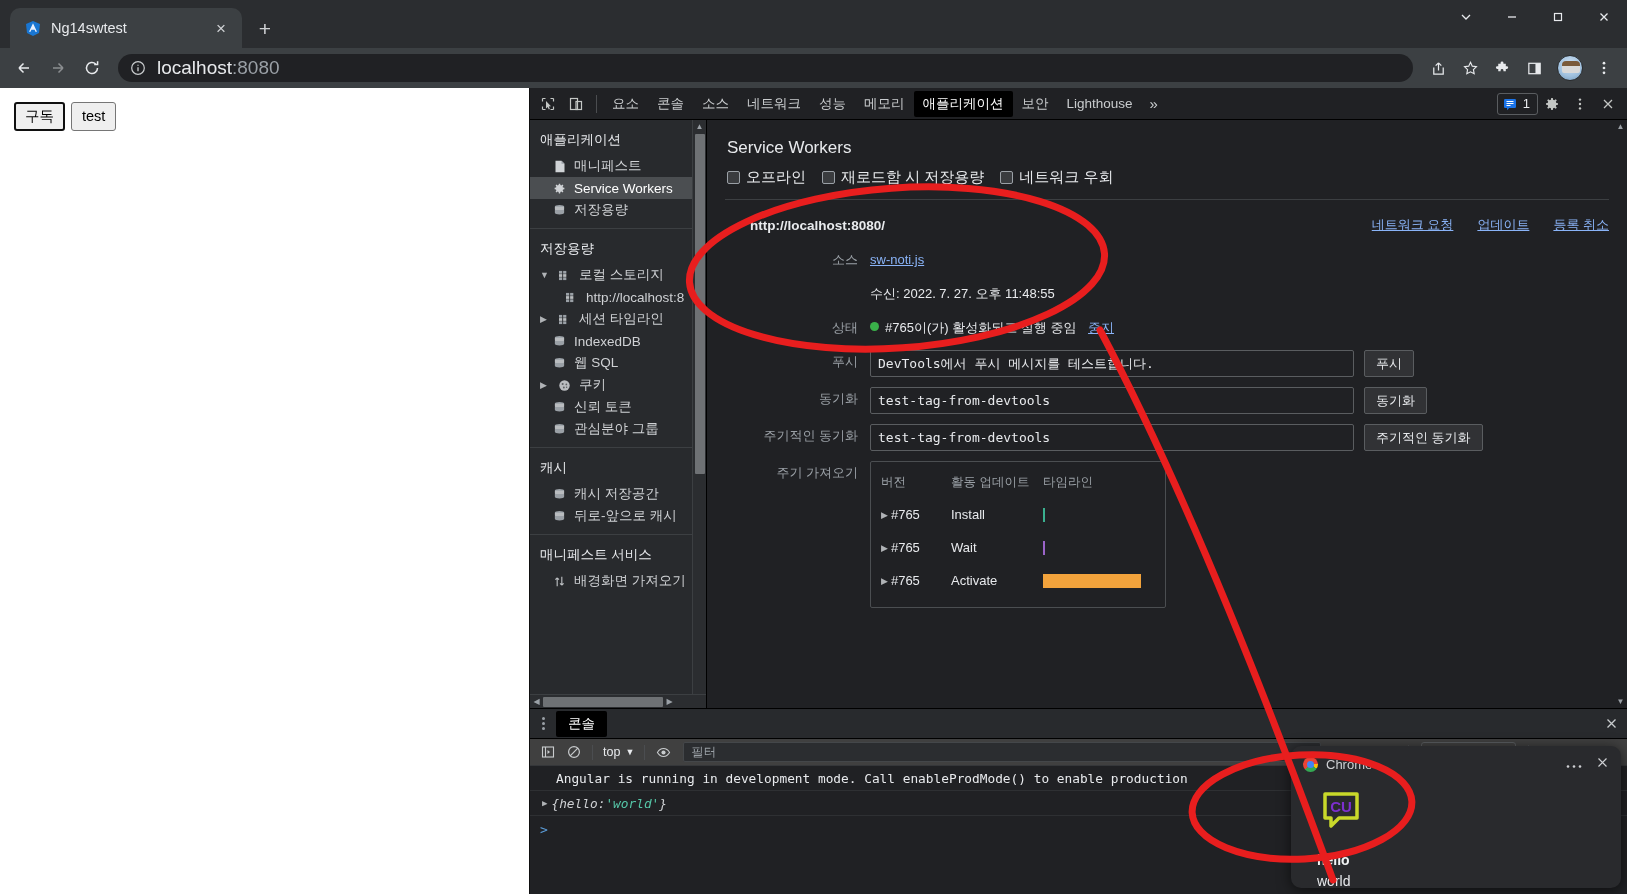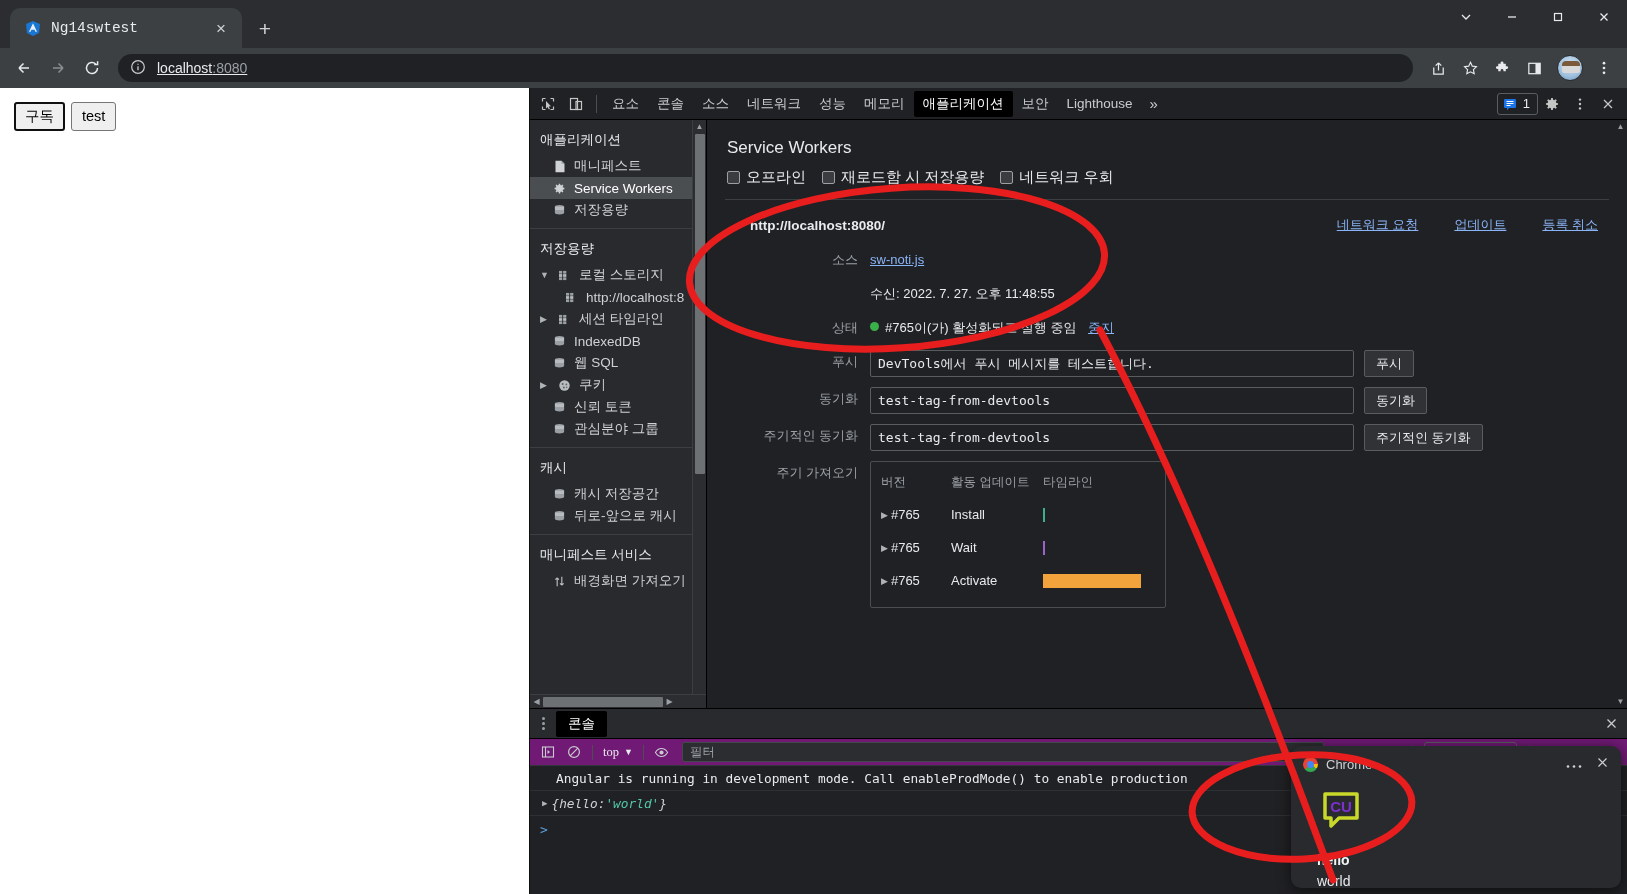--- a/index.html
+++ b/index.html
@@ -25,42 +25,42 @@
     background: #3c4043;
     border-radius: 10px 10px 0 0;
     display: flex; align-items: center;
     padding: 0 10px 0 14px;
     color: #e8eaed; font-size: 14.5px;
   }
   .tab-favicon {
     width: 17px; height: 17px; flex: 0 0 17px; margin-right: 10px;
     display: flex; align-items: center; justify-content: center;
   }
-  .tab-title { flex: 1 1 auto; white-space: nowrap; overflow: hidden; text-overflow: ellipsis; font-family: Liberation Mono, monospace; }
+  .tab-title { flex: 1 1 auto; white-space: nowrap; overflow: hidden; text-overflow: ellipsis; }
   .tab-close { width: 22px; height: 22px; display: flex; align-items: center; justify-content: center;
                color: #cfd1d4; font-size: 17px; line-height: 1; border-radius: 50%; }
   .newtab { width: 34px; height: 34px; margin: 0 0 3px 6px; display:flex; align-items:center; justify-content:center;
             color: #cfd1d4; font-size: 21px; line-height: 1; }
 
   .wincontrols { position: absolute; right: 0; top: 0; height: 34px; display: flex; }
   .wc { width: 46px; height: 34px; display: flex; align-items: center; justify-content: center; color: #e8eaed; }
   .wc svg { display:block; }
 
   
   .toolbar {
     position: absolute; left: 0; top: 48px; width: 1627px; height: 40px;
     background: #3c4043; display: flex; align-items: center; padding: 0 8px;
   }
   .navbtn { width: 32px; height: 32px; display: flex; align-items: center; justify-content: center;
             color: #e8eaed; margin-right: 2px; }
   .navbtn.disabled { color: #7a7d80; }
   .omnibox {
     flex: 1 1 auto; height: 28px; background: #202124; border-radius: 14px;
     display: flex; align-items: center; padding: 0 12px; margin: 0 8px 0 8px;
-    color: #e8eaed; font-size: 14px; text-decoration: underline;
+    color: #e8eaed; font-size: 19px;
   }
   .omni-info { width: 18px; height: 18px; margin-right: 9px; flex: 0 0 18px; color:#c9ccce; }
   .omni-text .host { color: #e8eaed; }
   .omni-text .port { color: #9aa0a6; }
   .tb-icons { display: flex; align-items: center; }
   .tbi { width: 30px; height: 30px; display: flex; align-items: center; justify-content: center; color: #e8eaed; margin-left: 2px; }
   .avatar {
     width: 26px; height: 26px; border-radius: 50%; margin: 0 4px 0 8px;
     background: radial-gradient(circle at 50% 35%, #cfe2f3 0%, #9fc0de 60%, #6f96b8 100%);
     position: relative; overflow: hidden; border: 1px solid #2a2c2e;
@@ -141,23 +141,23 @@
   .sw-title { font-size: 17px; color: #e8eaed; margin: 6px 0 10px 2px; }
   .sw-checks { display: flex; align-items: center; gap: 16px; margin: 0 0 12px 2px; font-size: 15px; color: #e8eaed; }
   .chk { display: flex; align-items: center; gap: 6px; }
   .chkbox { width: 13px; height: 13px; border: 1px solid #9aa0a6; border-radius: 2px; background: #3a3c3f; }
   .sw-hr { height: 1px; background: #3c3f42; margin: 0 0 16px 0; }
 
   .sw-row { display: flex; align-items: flex-start; margin-bottom: 10px; }
   .sw-label { width: 145px; flex: 0 0 145px; text-align: right; padding-right: 12px; color: #9aa0a6; font-size: 13px; line-height: 24px; }
   .sw-value { flex: 1 1 auto; font-size: 13px; color: #e8eaed; line-height: 24px; }
 
-  .scope-row { display: flex; align-items: center; margin: 6px 11px 14px 0; }
+  .scope-row { display: flex; align-items: center; margin: 6px 0 14px 0; }
   .scope-url { font-weight: bold; font-size: 13.5px; color: #e8eaed; padding-left: 25px; }
-  .scope-links { margin-left: auto; display: flex; gap: 36px; padding-left: 43px; }
+  .scope-links { margin-left: auto; display: flex; gap: 24px; padding-left: 43px; }
   .lnk { color: #8ab4f8; text-decoration: underline; font-size: 13px; }
 
   .status-dot { width: 9px; height: 9px; border-radius: 50%; background: #3ab04a; display: inline-block; margin: 0 6px 0 0; vertical-align: 1px; }
 
   .sw-input {
     background: #202124; border: 1px solid #5a5d60; border-radius: 2px;
     color: #e8eaed; font-family: "DejaVu Sans Mono", monospace; font-size: 13px;
     height: 27px; padding: 0 7px; line-height: 25px; white-space: nowrap; overflow: hidden;
   }
   .sw-btn {
@@ -194,21 +194,21 @@
   .vscroll-main .arrow { position:absolute; left:0; right:0; text-align:center; color:#9aa0a6; font-size:8px; }
 
   
   .drawer { flex: 0 0 auto; border-top: 1px solid #000; background: #202124; display: flex; flex-direction: column; }
   .drawer-tabbar { height: 30px; display: flex; align-items: center; background: #282a2d; border-bottom: 1px solid #000; }
   .drawer-dots { width: 26px; display: flex; flex-direction: column; align-items: center; justify-content: center; gap: 2px; }
   .drawer-dots i { width: 3px; height: 3px; background: #9aa0a6; border-radius: 50%; display: block; }
   .drawer-tab { height: 26px; padding: 0 12px; display: flex; align-items: center; background: #000; color: #fff; font-size: 13.5px; border-radius: 2px; }
   .drawer-close { margin-left: auto; width: 32px; display: flex; align-items: center; justify-content: center; color: #c9ccce; }
 
-  .console-toolbar { height: 27px; display: flex; align-items: center; gap: 2px; padding: 0 6px; border-bottom: 1px solid #35373a; background: #701a75; font-family: Liberation Serif, serif; }
+  .console-toolbar { height: 27px; display: flex; align-items: center; gap: 2px; padding: 0 6px; border-bottom: 1px solid #35373a; background: #404040; }
   .ct-icon { width: 24px; height: 22px; display: flex; align-items: center; justify-content: center; color: #c9ccce; }
   .ct-sep { width: 1px; height: 15px; background: #4b4d50; margin: 0 4px; }
   .ct-ctx { display: flex; align-items: center; gap: 5px; color: #e8eaed; font-size: 12.5px; padding: 0 4px; }
   .ct-filter {
     flex: 1 1 auto; height: 20px; background: #2b2d30; border: 1px solid #44474a; border-radius: 2px;
     color: #9aa0a6; font-size: 12.5px; padding: 0 7px; line-height: 18px; margin: 0 6px;
   }
   .ct-right { display: flex; align-items: center; gap: 8px; font-size: 12.5px; color: #e8eaed; }
   .ct-level { display: flex; align-items: center; gap: 4px; }
   .ct-issues { display: flex; align-items: center; gap: 5px; border: 1px solid #5a5d60; border-radius: 3px; padding: 1px 6px; }

